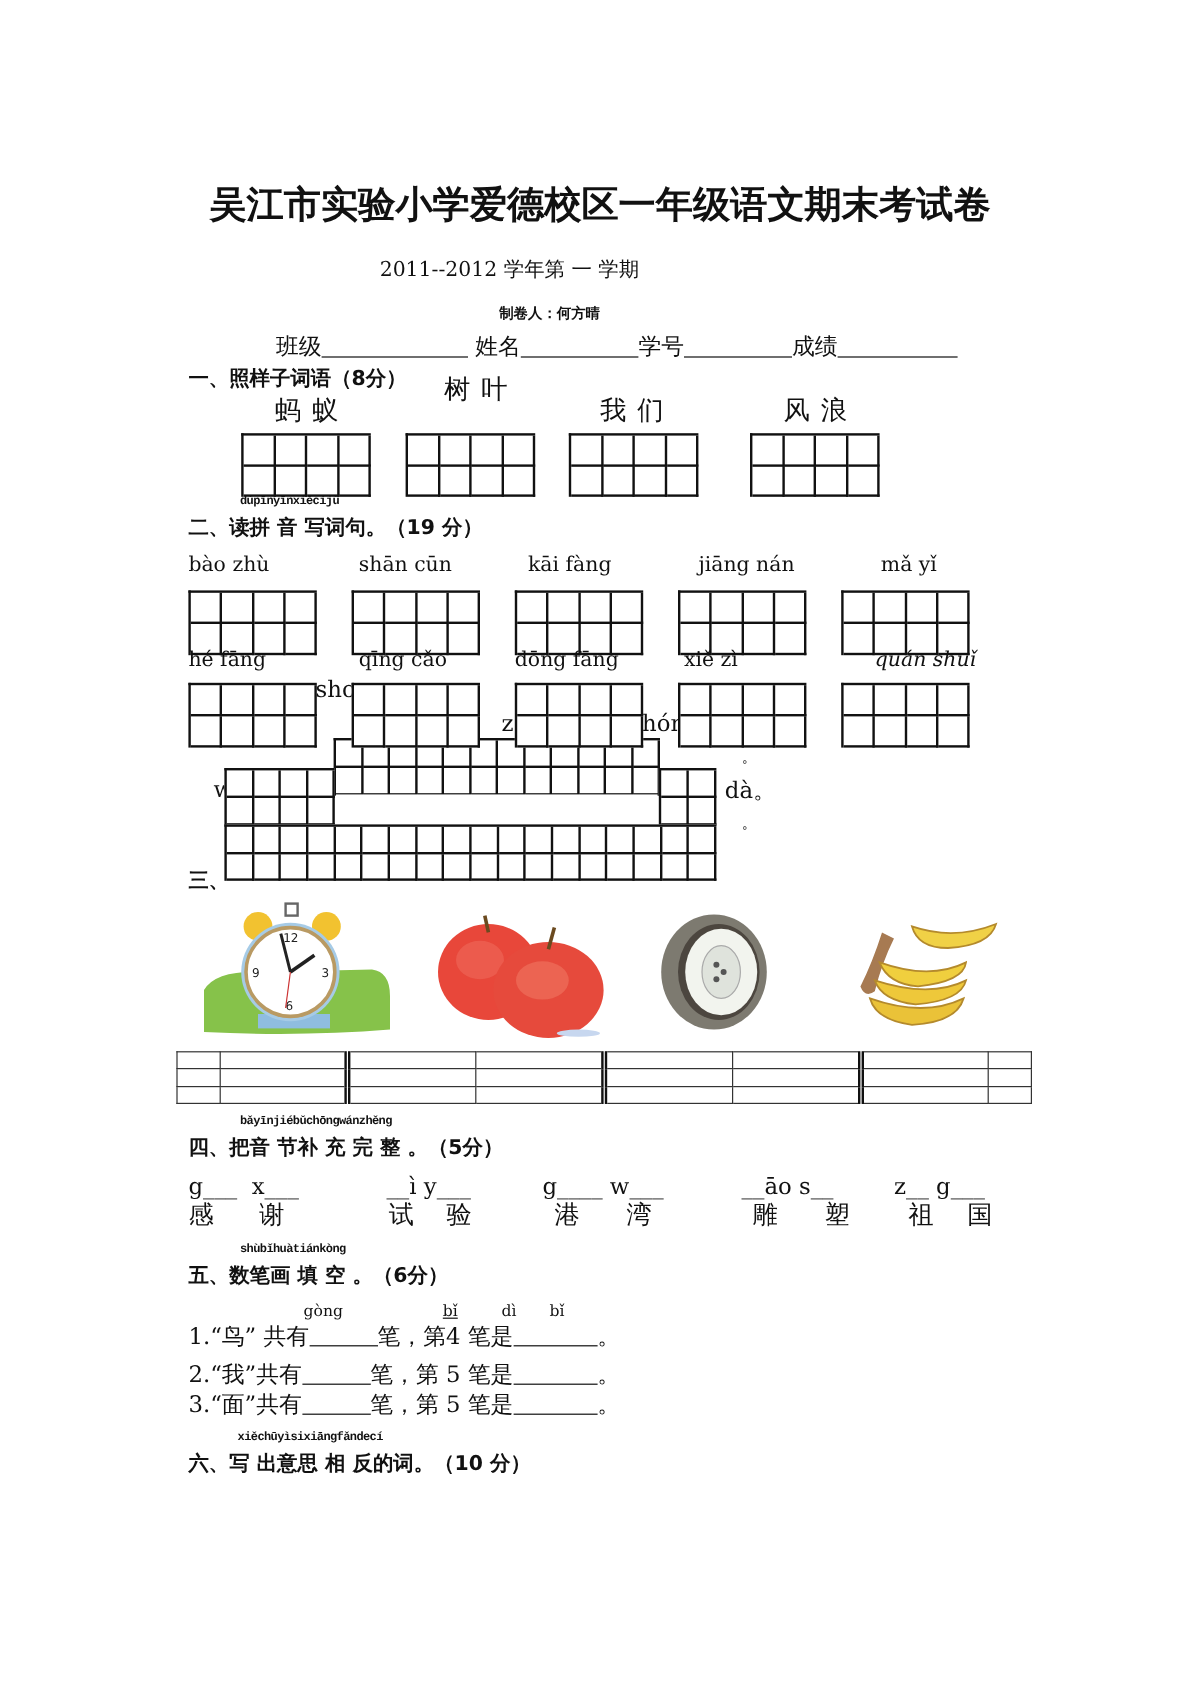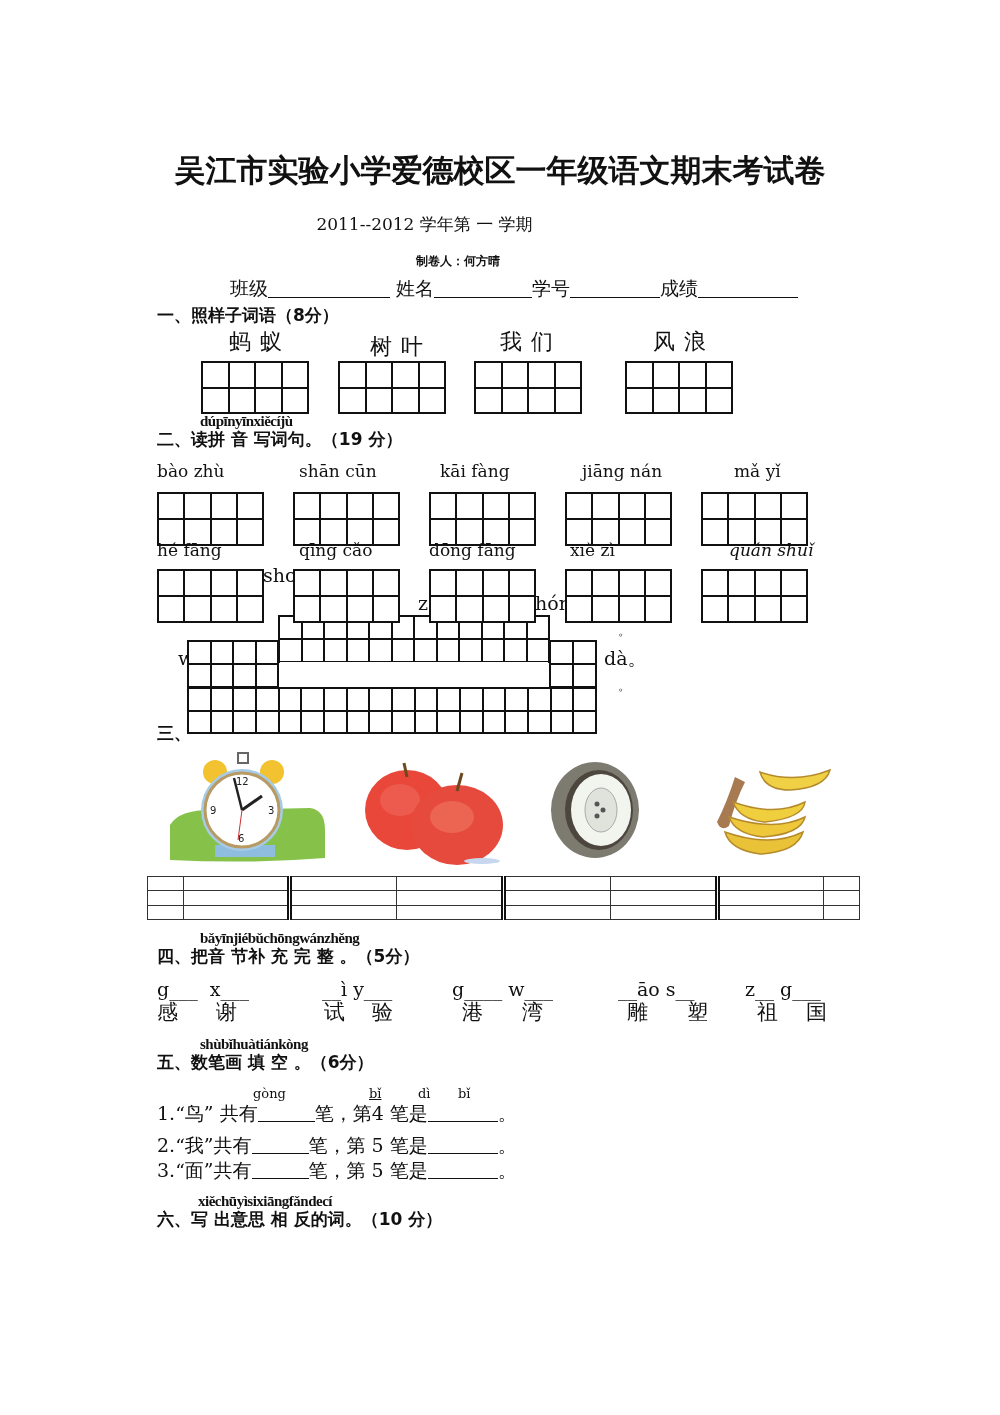--- a/index.html
+++ b/index.html
@@ -6,21 +6,21 @@
   body { width:1000px; height:1415px; position:relative; overflow:hidden;
          font-family:"DejaVu Serif","Liberation Serif",serif; color:#111; }
   .abs { position:absolute; }
   .title { left:0; width:1000px; top:150px; text-align:center; font-family:"DejaVu Sans","Liberation Sans",sans-serif;
            font-weight:bold; font-size:31px; letter-spacing:0px; color:#111; }
   .subtitle { left:0; width:849px; top:213px; text-align:center; font-size:17px; }
   .author { left:0; width:916px; top:253px; text-align:center; font-family:"DejaVu Sans","Liberation Sans",sans-serif; font-weight:bold; font-size:12px; }
   .infoline { left:230px; top:276px; font-size:19px; white-space:nowrap; }
   .infoline .blank { display:inline-block; border-bottom:1px solid #111; height:18px; vertical-align:-3px; }
   .sec-head { font-family:"DejaVu Sans","Liberation Sans",sans-serif; font-weight:bold; font-size:17px; white-space:nowrap; }
-  .sec-pinyin { font-family:Liberation Serif, serif; font-weight:bold; font-size:15px; white-space:nowrap; letter-spacing:-0.5px; }
+  .sec-pinyin { font-family:Liberation Mono, monospace; font-weight:bold; font-size:10px; white-space:nowrap; letter-spacing:-0.5px; }
   .word { font-size:22px; letter-spacing:9px; white-space:nowrap; }
   .py { font-size:17px; white-space:nowrap; font-family:"DejaVu Serif","Liberation Serif",serif; }
   .cellgrid { position:absolute; display:grid; box-sizing:border-box; background:#fff;
               border-top:2px solid #111; border-left:2px solid #111; }
   .cellgrid > div { box-sizing:border-box; border-right:2px solid #111; border-bottom:2px solid #111; }
   .pic { position:absolute; }
   .table3 { position:absolute; left:147px; top:876px; width:713px; height:44px; border-collapse:collapse; }
   .table3 td { border:1.5px solid #333; padding:0; }
   .table3 td.thick { border-right:5px double #111; }
   .fill-line { font-size:19px; white-space:nowrap; font-family:"DejaVu Serif","Liberation Serif",serif; }
@@ -35,21 +35,21 @@
 <div class="abs title">吴江市实验小学爱德校区一年级语文期末考试卷</div>
 <div class="abs subtitle">2011--2012 学年第  一  学期</div>
 <div class="abs author">制卷人：何方晴</div>
 <div class="abs infoline">
   <span>班级</span><span class="blank" style="width:122px"></span>
   <span>姓名</span><span class="blank" style="width:98px"></span><span>学号</span><span class="blank" style="width:90px"></span><span>成绩</span><span class="blank" style="width:100px"></span>
 </div>
 
 <div class="abs sec-head" style="left:157px;top:304px;">一、照样子词语（8分）</div>
 <div class="abs word" style="left:229px;top:327px;">蚂蚁</div>
-<div class="abs word" style="left:370px;top:332px;">树叶</div>
+<div class="abs word" style="left:370px;top:310px;">树叶</div>
 <div class="abs word" style="left:500px;top:327px;">我们</div>
 <div class="abs word" style="left:653px;top:327px;">风浪</div>
 
 <div class="cellgrid" style="left:201px;top:361px;width:108px;height:53px;grid-template-columns:repeat(4,1fr);grid-template-rows:repeat(2,1fr);">
     <div></div>
     <div></div>
     <div></div>
     <div></div>
     <div></div>
     <div></div>

